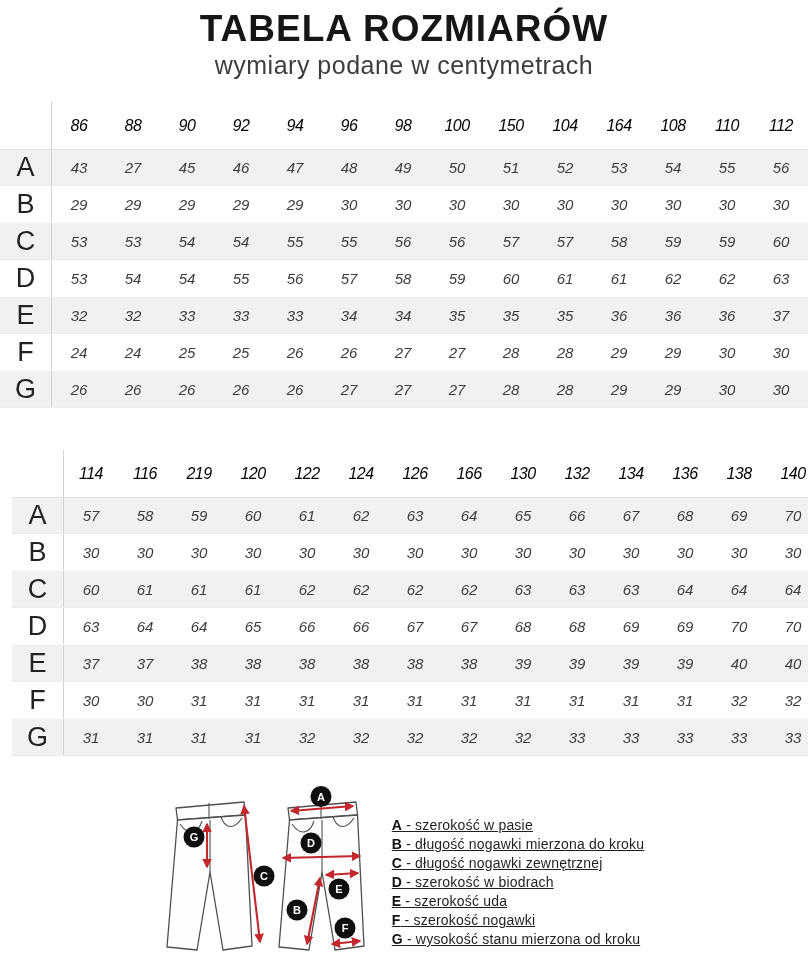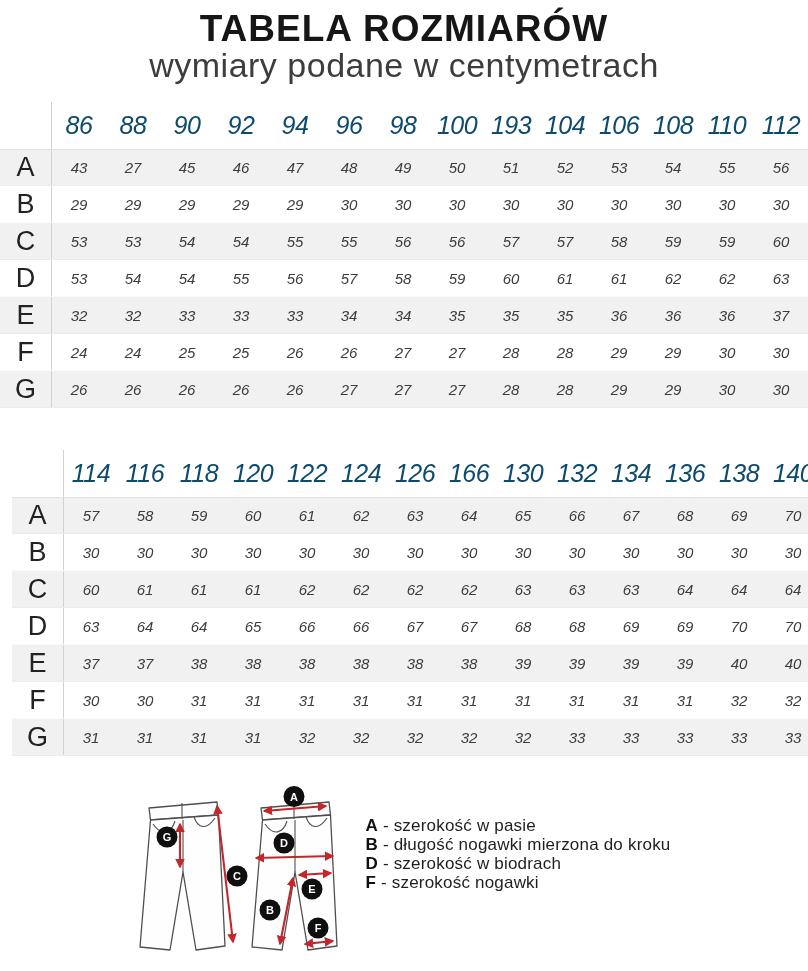--- a/index.html
+++ b/index.html
@@ -19,37 +19,37 @@
   }
   .page{width:808px;height:971px;position:relative;}
 
   
   .hdr{text-align:center;padding-top:8px;}
   .hdr h1{
     font-size:37px;font-weight:700;letter-spacing:1px;color:#161616;
     line-height:42px;
   }
   .hdr .sub{
-    font-size:34px;font-weight:300;color:#3d3d3d;letter-spacing:.5px;
+    font-size:25px;font-weight:300;color:#3d3d3d;letter-spacing:.5px;
     line-height:31px;
   }
 
   
   .tables{margin-top:21px;}
   .size-table{width:808px;}
   .size-table + .size-table{margin-top:42px;margin-left:12px;}
   .trow{
     display:grid;
     grid-template-columns:52px repeat(14,1fr);
     align-items:center;
   }
   .thead{height:47px;}
   .trow.body{height:37px;}
   .thead .size-cell{
-    font-size:25px;font-style:italic;color:#0c4a6e;text-align:center;
+    font-size:16px;font-style:italic;color:#000000;text-align:center;
     font-weight:400;letter-spacing:-.5px;
   }
   .thead .corner{height:100%;border-right:1px solid var(--rule);}
   .trow.body{border-bottom:1px solid rgba(0,0,0,0.025);}
   .trow.body.first{border-top:1px solid #e2e2e2;}
   .trow.stripe{background:var(--stripe);}
   .label-cell{
     height:100%;display:flex;align-items:center;justify-content:center;
     font-size:27px;font-weight:300;color:#222;
     border-right:1px solid var(--rule);
@@ -61,21 +61,21 @@
   
   .guide{
     margin-top:30px;
     display:flex;justify-content:center;align-items:flex-start;gap:16px;
   }
   .diagram{width:212px;height:184px;flex:0 0 auto;}
   .legend{
     list-style:none;padding-top:30px;
   }
   .legend li{
-    font-size:17px;line-height:19px;color:#1f1f1f;letter-spacing:.2px;
+    font-size:14px;line-height:19px;color:#1f1f1f;letter-spacing:.2px;text-decoration:underline;
   }
   .legend .lt{font-weight:700;color:#101010;}
 
   svg text.badge-l{
     font-family:"Liberation Sans","DejaVu Sans",sans-serif;
     font-weight:700;font-size:11px;fill:#ffffff;text-anchor:middle;
   }
   .pants{fill:#fefefe;stroke:#4f4f4f;stroke-width:1.3;stroke-linejoin:round;}
   .pline{fill:none;stroke:#4f4f4f;stroke-width:1.1;}
   .arr{stroke:var(--accent);stroke-width:2.1;fill:none;}
@@ -95,23 +95,23 @@
         <div class="trow thead">
           <div class="corner"></div>
           <div class="size-cell">86</div>
           <div class="size-cell">88</div>
           <div class="size-cell">90</div>
           <div class="size-cell">92</div>
           <div class="size-cell">94</div>
           <div class="size-cell">96</div>
           <div class="size-cell">98</div>
           <div class="size-cell">100</div>
-          <div class="size-cell">193</div>
+          <div class="size-cell">150</div>
           <div class="size-cell">104</div>
-          <div class="size-cell">106</div>
+          <div class="size-cell">164</div>
           <div class="size-cell">108</div>
           <div class="size-cell">110</div>
           <div class="size-cell">112</div>
         </div>
         <div class="trow body stripe first">
           <div class="label-cell">A</div>
           <div class="value-cell">43</div>
           <div class="value-cell">27</div>
           <div class="value-cell">45</div>
           <div class="value-cell">46</div>
@@ -227,21 +227,21 @@
           <div class="value-cell">29</div>
           <div class="value-cell">30</div>
           <div class="value-cell">30</div>
         </div>
       </div>
       <div class="size-table">
         <div class="trow thead">
           <div class="corner"></div>
           <div class="size-cell">114</div>
           <div class="size-cell">116</div>
-          <div class="size-cell">118</div>
+          <div class="size-cell">219</div>
           <div class="size-cell">120</div>
           <div class="size-cell">122</div>
           <div class="size-cell">124</div>
           <div class="size-cell">126</div>
           <div class="size-cell">166</div>
           <div class="size-cell">130</div>
           <div class="size-cell">132</div>
           <div class="size-cell">134</div>
           <div class="size-cell">136</div>
           <div class="size-cell">138</div>
@@ -431,18 +431,21 @@
         <g>
           <circle cx="181" cy="142" r="10.5" fill="#0f0f0f"></circle>
           <text class="badge-l" x="181" y="146">F</text>
         </g>
       </svg>
     </div>
 
     <ul class="legend" id="legend-list">
         <li><span class="lt">A</span> - szerokość w pasie</li>
         <li><span class="lt">B</span> - długość nogawki mierzona do kroku</li>
+        <li><span class="lt">C</span> - długość nogawki zewnętrznej</li>
         <li><span class="lt">D</span> - szerokość w biodrach</li>
+        <li><span class="lt">E</span> - szerokość uda</li>
         <li><span class="lt">F</span> - szerokość nogawki</li>
+        <li><span class="lt">G</span> - wysokość stanu mierzona od kroku</li>
       </ul>
   </div>
 
 </div>
 
 </body></html>

